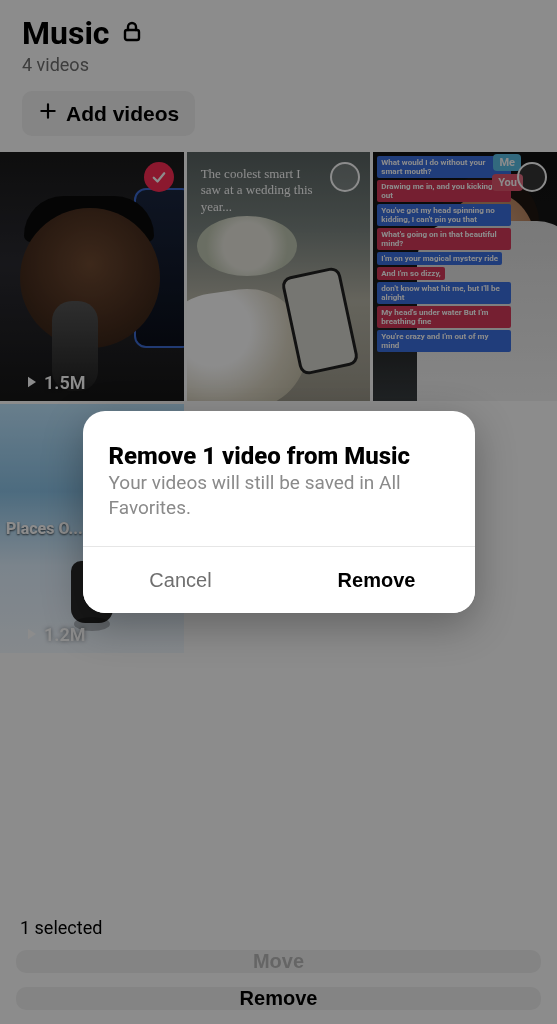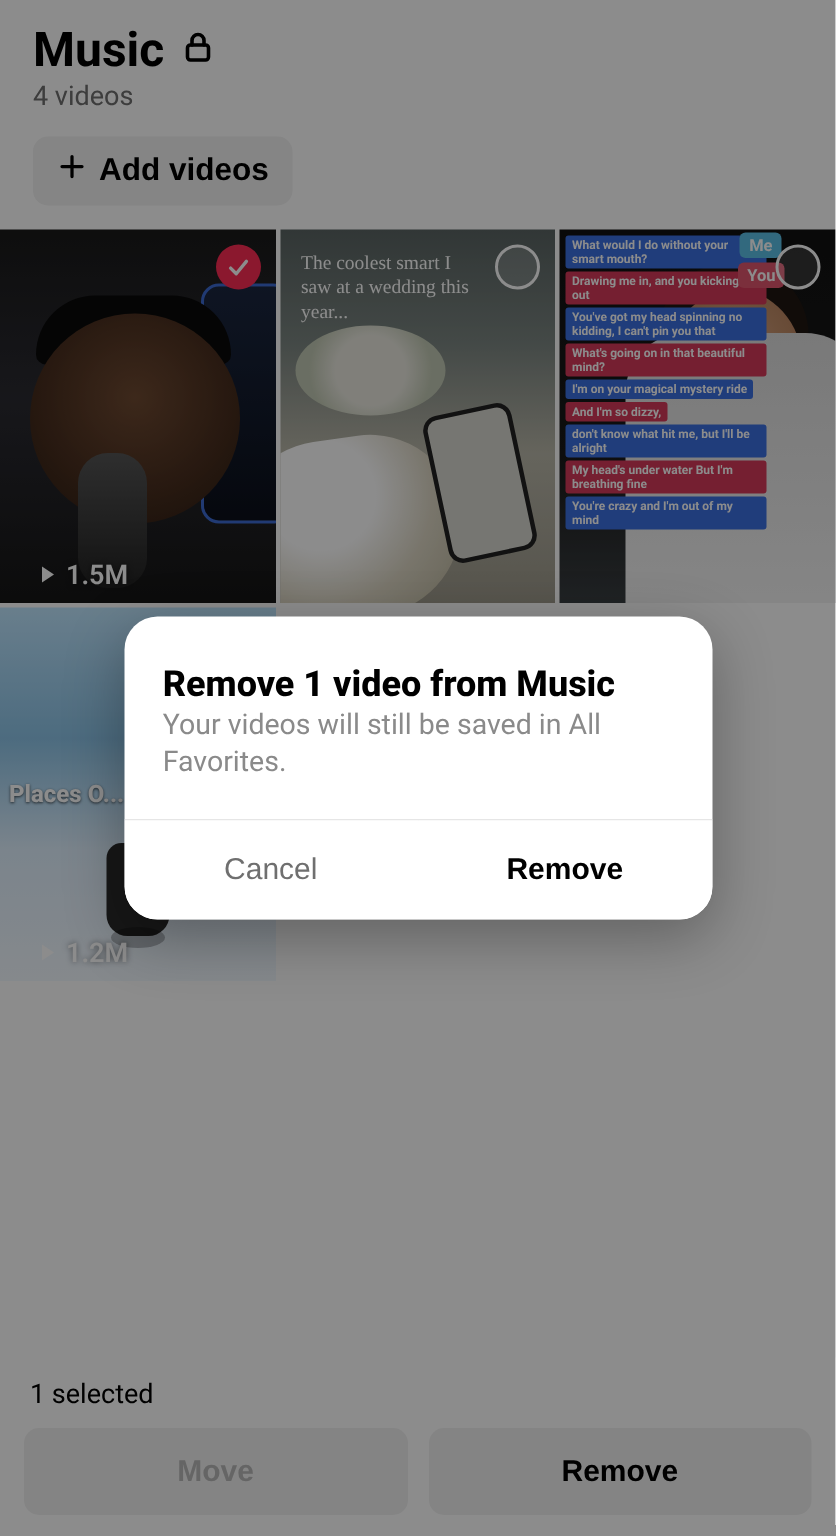--- a/index.html
+++ b/index.html
@@ -49,21 +49,21 @@
   .t3 .tag.me  { right: 36px; top: 2px;  background:#5bbfe6; }
   .t3 .tag.you { right: 34px; top: 22px; background:#e0566e; }
   
   .t4 { background: linear-gradient(180deg,#bfe6ff 0%,#8cc4e8 35%,#e0f1ff 65%,#f3f9ff 100%); }
   .t4 .rider { position: absolute; left: 50%; bottom: 30px; transform: translateX(-50%); width: 42px; height: 62px; background: #2b2b2b; border-radius: 10px 10px 14px 14px; }
   .t4 .rider::after { content:""; position:absolute; left:50%; bottom:-8px; width:36px; height:14px; border-radius:50%; background:rgba(0,0,0,.25); transform:translateX(-50%); }
 
   
   .bottombar { position: absolute; left: 0; right: 0; bottom: 0; padding: 14px 16px 14px 16px; background: #fff; }
   .selected-text { font-size: 18px; color: #000; padding: 0 4px 12px 4px; }
-  .bb-buttons { display: flex; gap: 14px; }
+  .bb-buttons { display: flex; gap: 14px; flex-direction: column; }
   .bb-btn { flex: 1; height: 58px; border-radius: 10px; background: #f1f1f1; border: none; font-size: 20px; font-weight: 600; cursor: pointer; }
   .bb-move { color: #b9b9b9; }
   .bb-remove { color: #000; }
 
   
   .overlay { position: absolute; inset: 0; background: rgba(0,0,0,0.45); display: flex; align-items: center; justify-content: center; }
   .dialog { width: 392px; background: #fff; border-radius: 22px; overflow: hidden; box-shadow: 0 12px 40px rgba(0,0,0,.3); }
   .dialog .dlg-body { padding: 30px 26px 26px 26px; text-align: left; }
   .dialog .dlg-title { font-size: 24px; font-weight: 800; color: #000; line-height: 1.25; }
   .dialog .dlg-msg { font-size: 19px; color: #8a8a8a; margin-top: 0; line-height: 1.3; }

